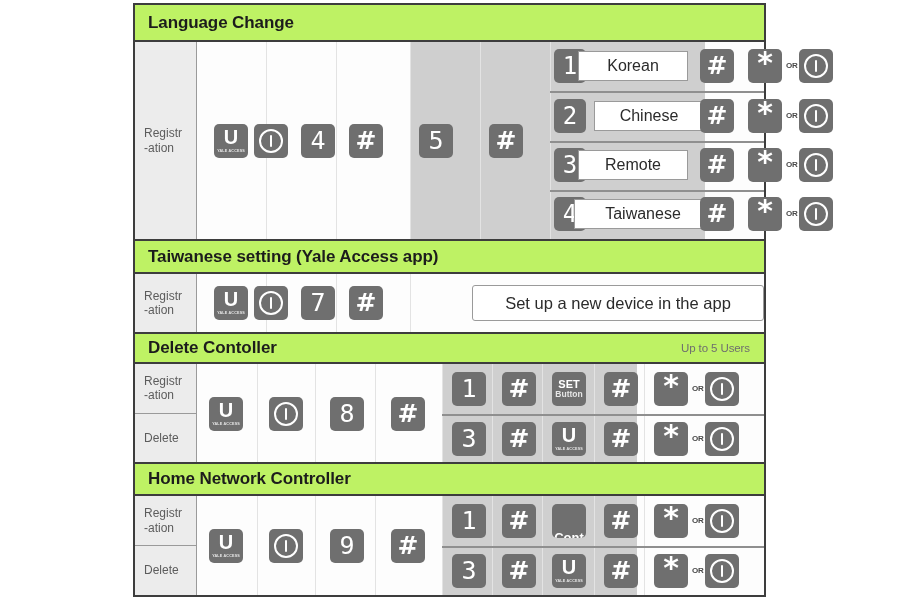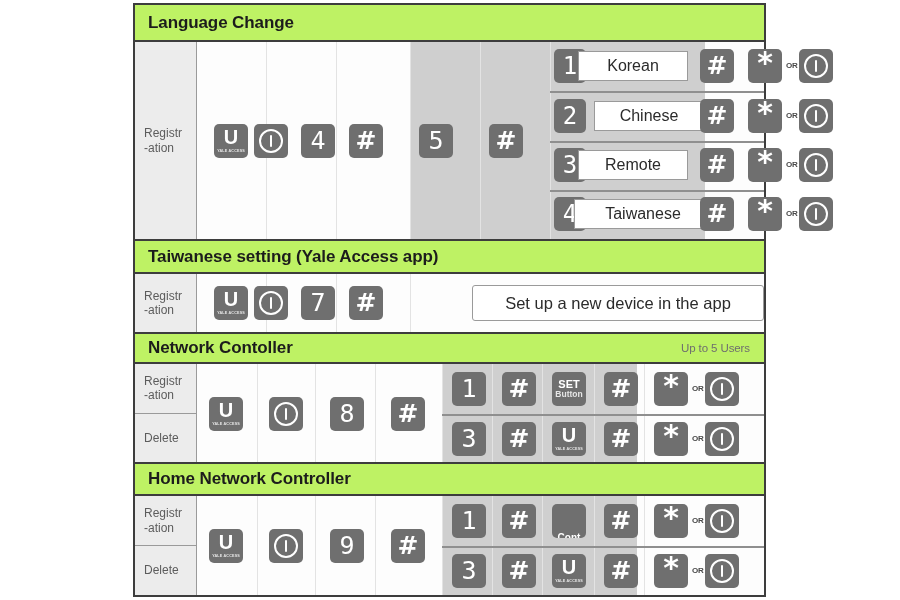--- a/index.html
+++ b/index.html
@@ -165,21 +165,21 @@
     border-radius: 1px;
   }
   
   .key.textkey {
     font-family: "Liberation Sans", sans-serif;
     line-height: 1.02;
     padding: 0 1px;
   }
   .key.textkey .l1 { font-size: 11px; font-weight: bold; }
   .key.textkey .l2 { font-size: 8.5px; font-weight: bold; color: #e6e6e6; }
-  .key.textkey.two .l1 { font-size: 10px; margin-top: 45px; }
+  .key.textkey.two .l1 { font-size: 13px; margin-top: 45px; }
   .key.textkey.two .l2 { font-size: 11px; }
 
   
   .langbox {
     position: absolute;
     height: 30px;
     background: #ffffff;
     border: 1.3px solid #9a9a9a;
     display: flex;
     align-items: center;
@@ -340,21 +340,21 @@
             </span>
         </div>
         <div class="key seg" style="left:104px; top:12px">7</div>
         <div class="key hash" style="left:152px; top:12px">#</div>
 
         <div class="appbox" style="left:275px; top:11px; width:292px; height:36px">Set up  a new device in the app</div>
       </div>
     </div>
 
     <div class="section-head" style="height:30px">
-      <span class="title">Network Contoller</span>
+      <span class="title">Delete Contoller</span>
       <span class="note">Up to 5 Users</span>
     </div>
 
     <div class="sect-body bordered-bottom" style="height:100px">
       <div class="labelcol">
         <div class="labelcell">
           <span>Registr</span>
           <span>-ation</span>
         </div>
         <div class="labelcell">

